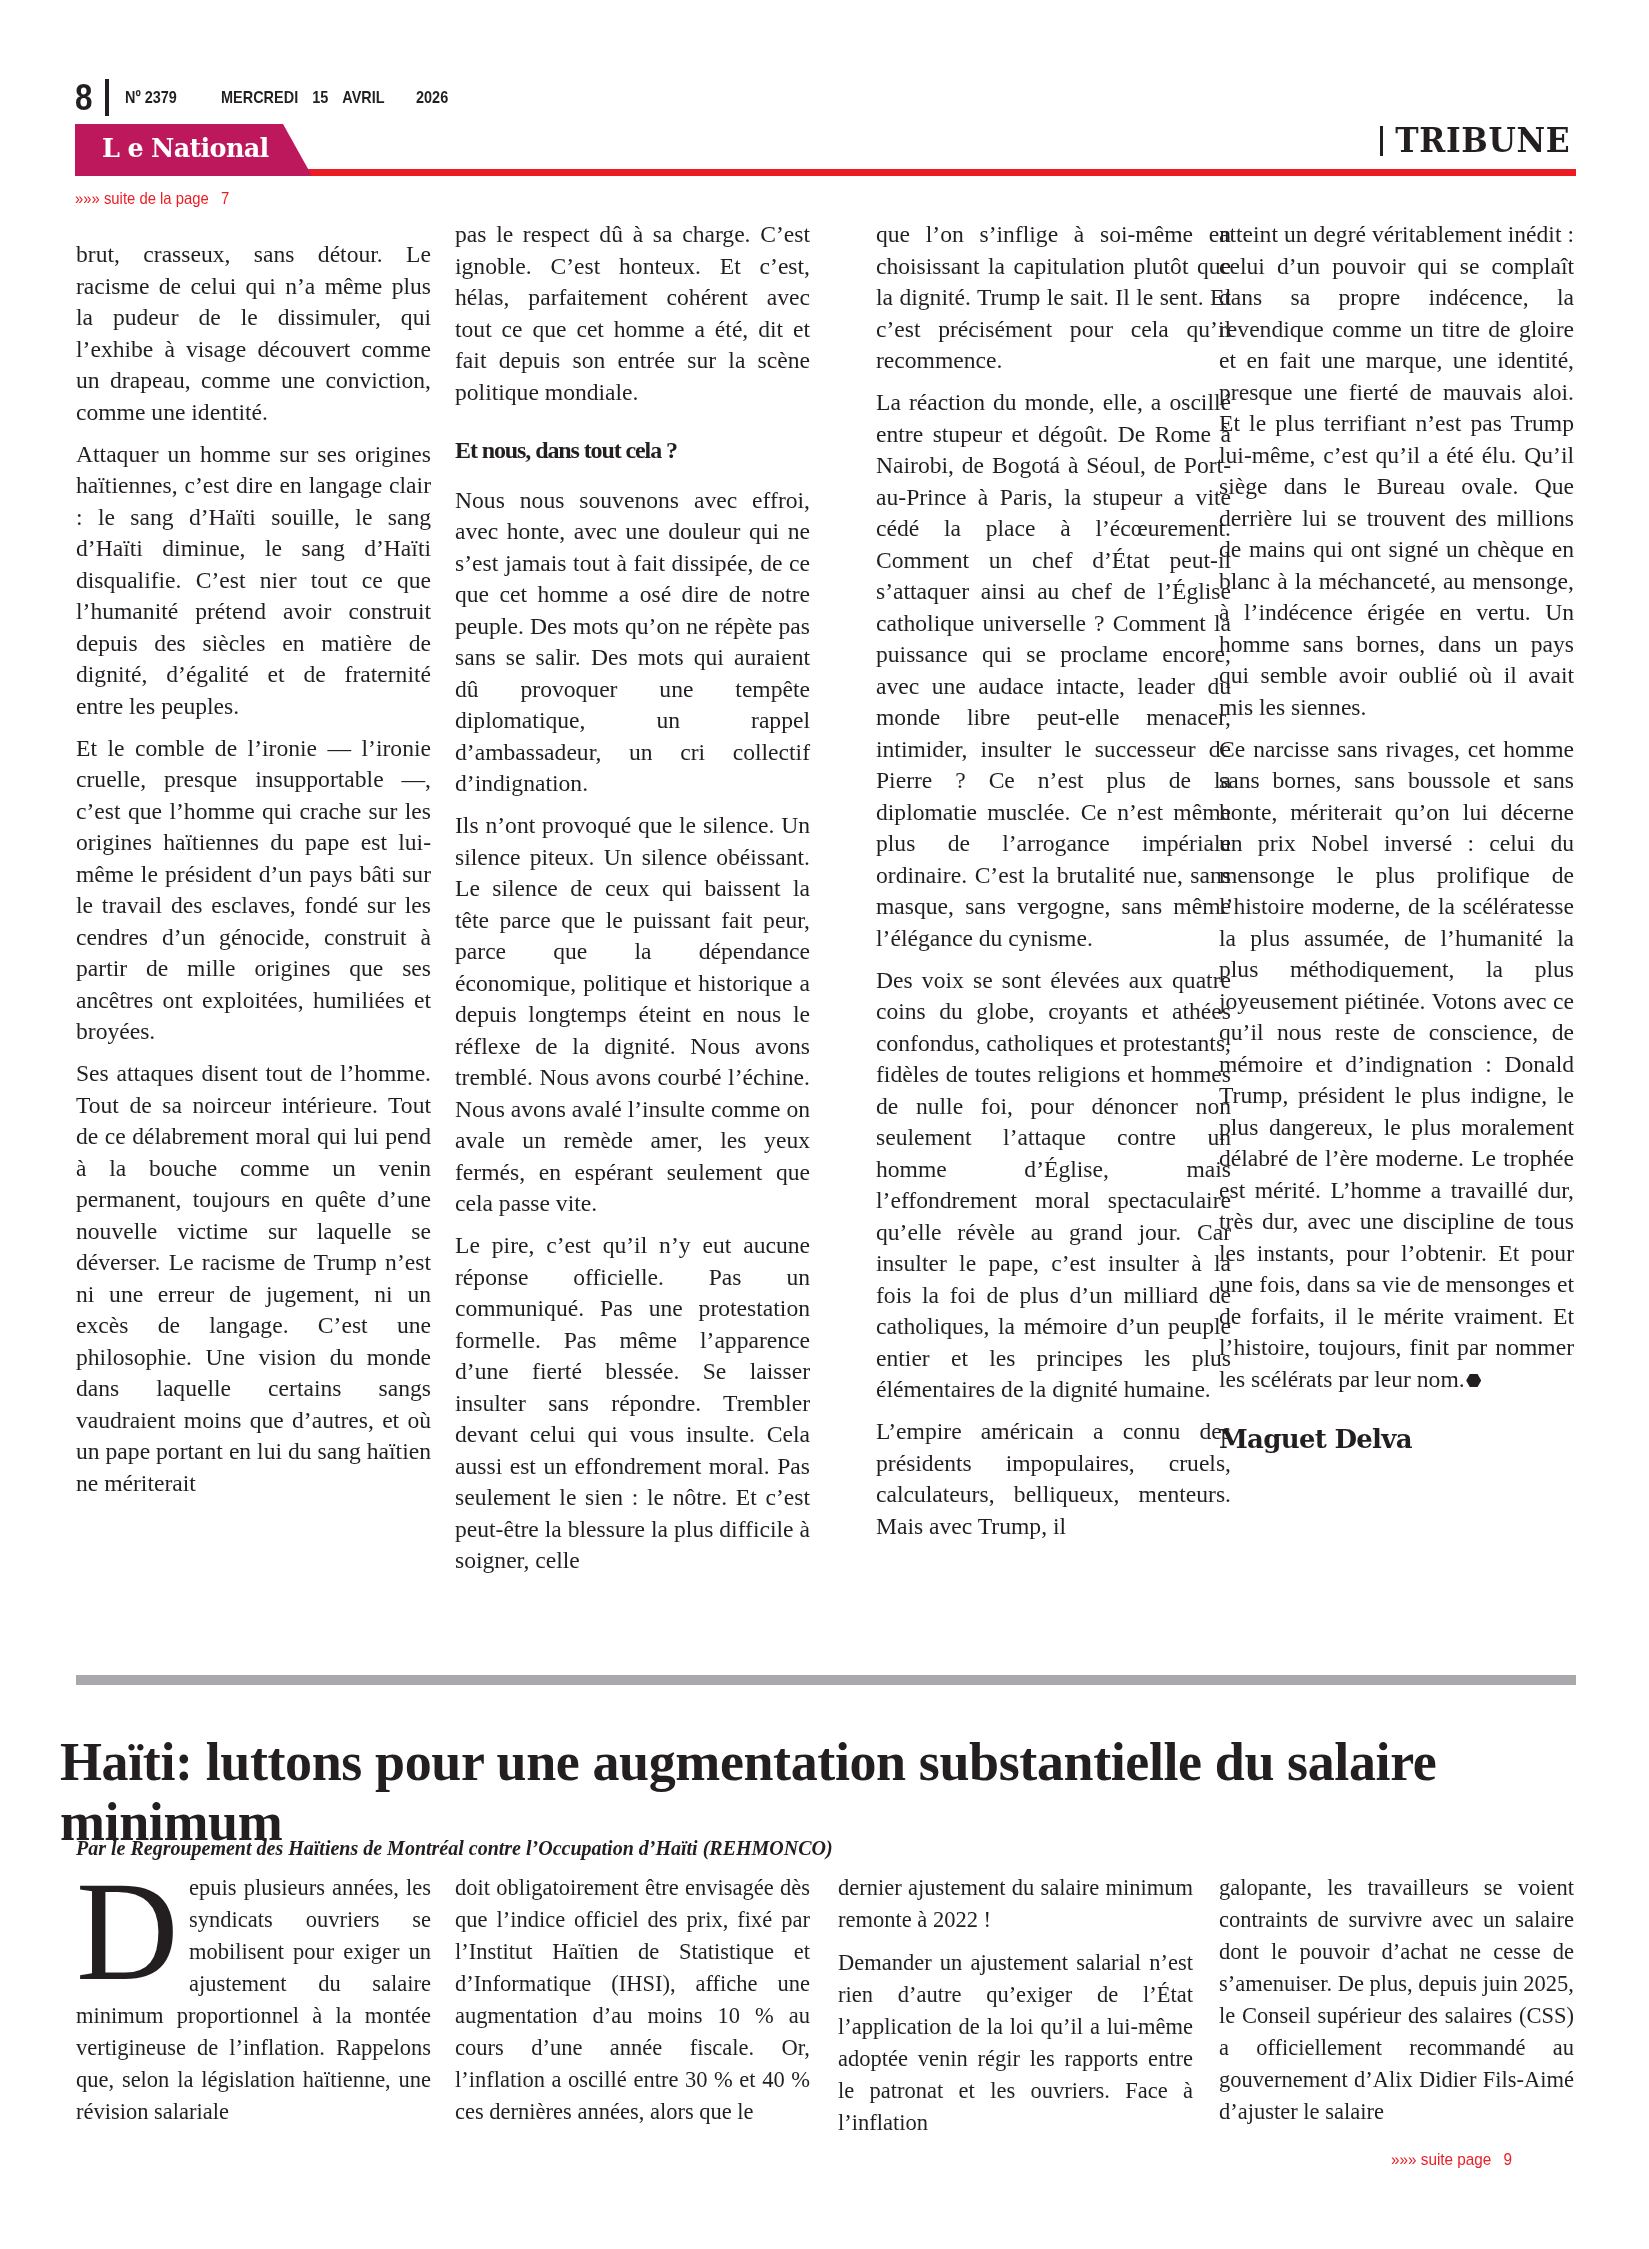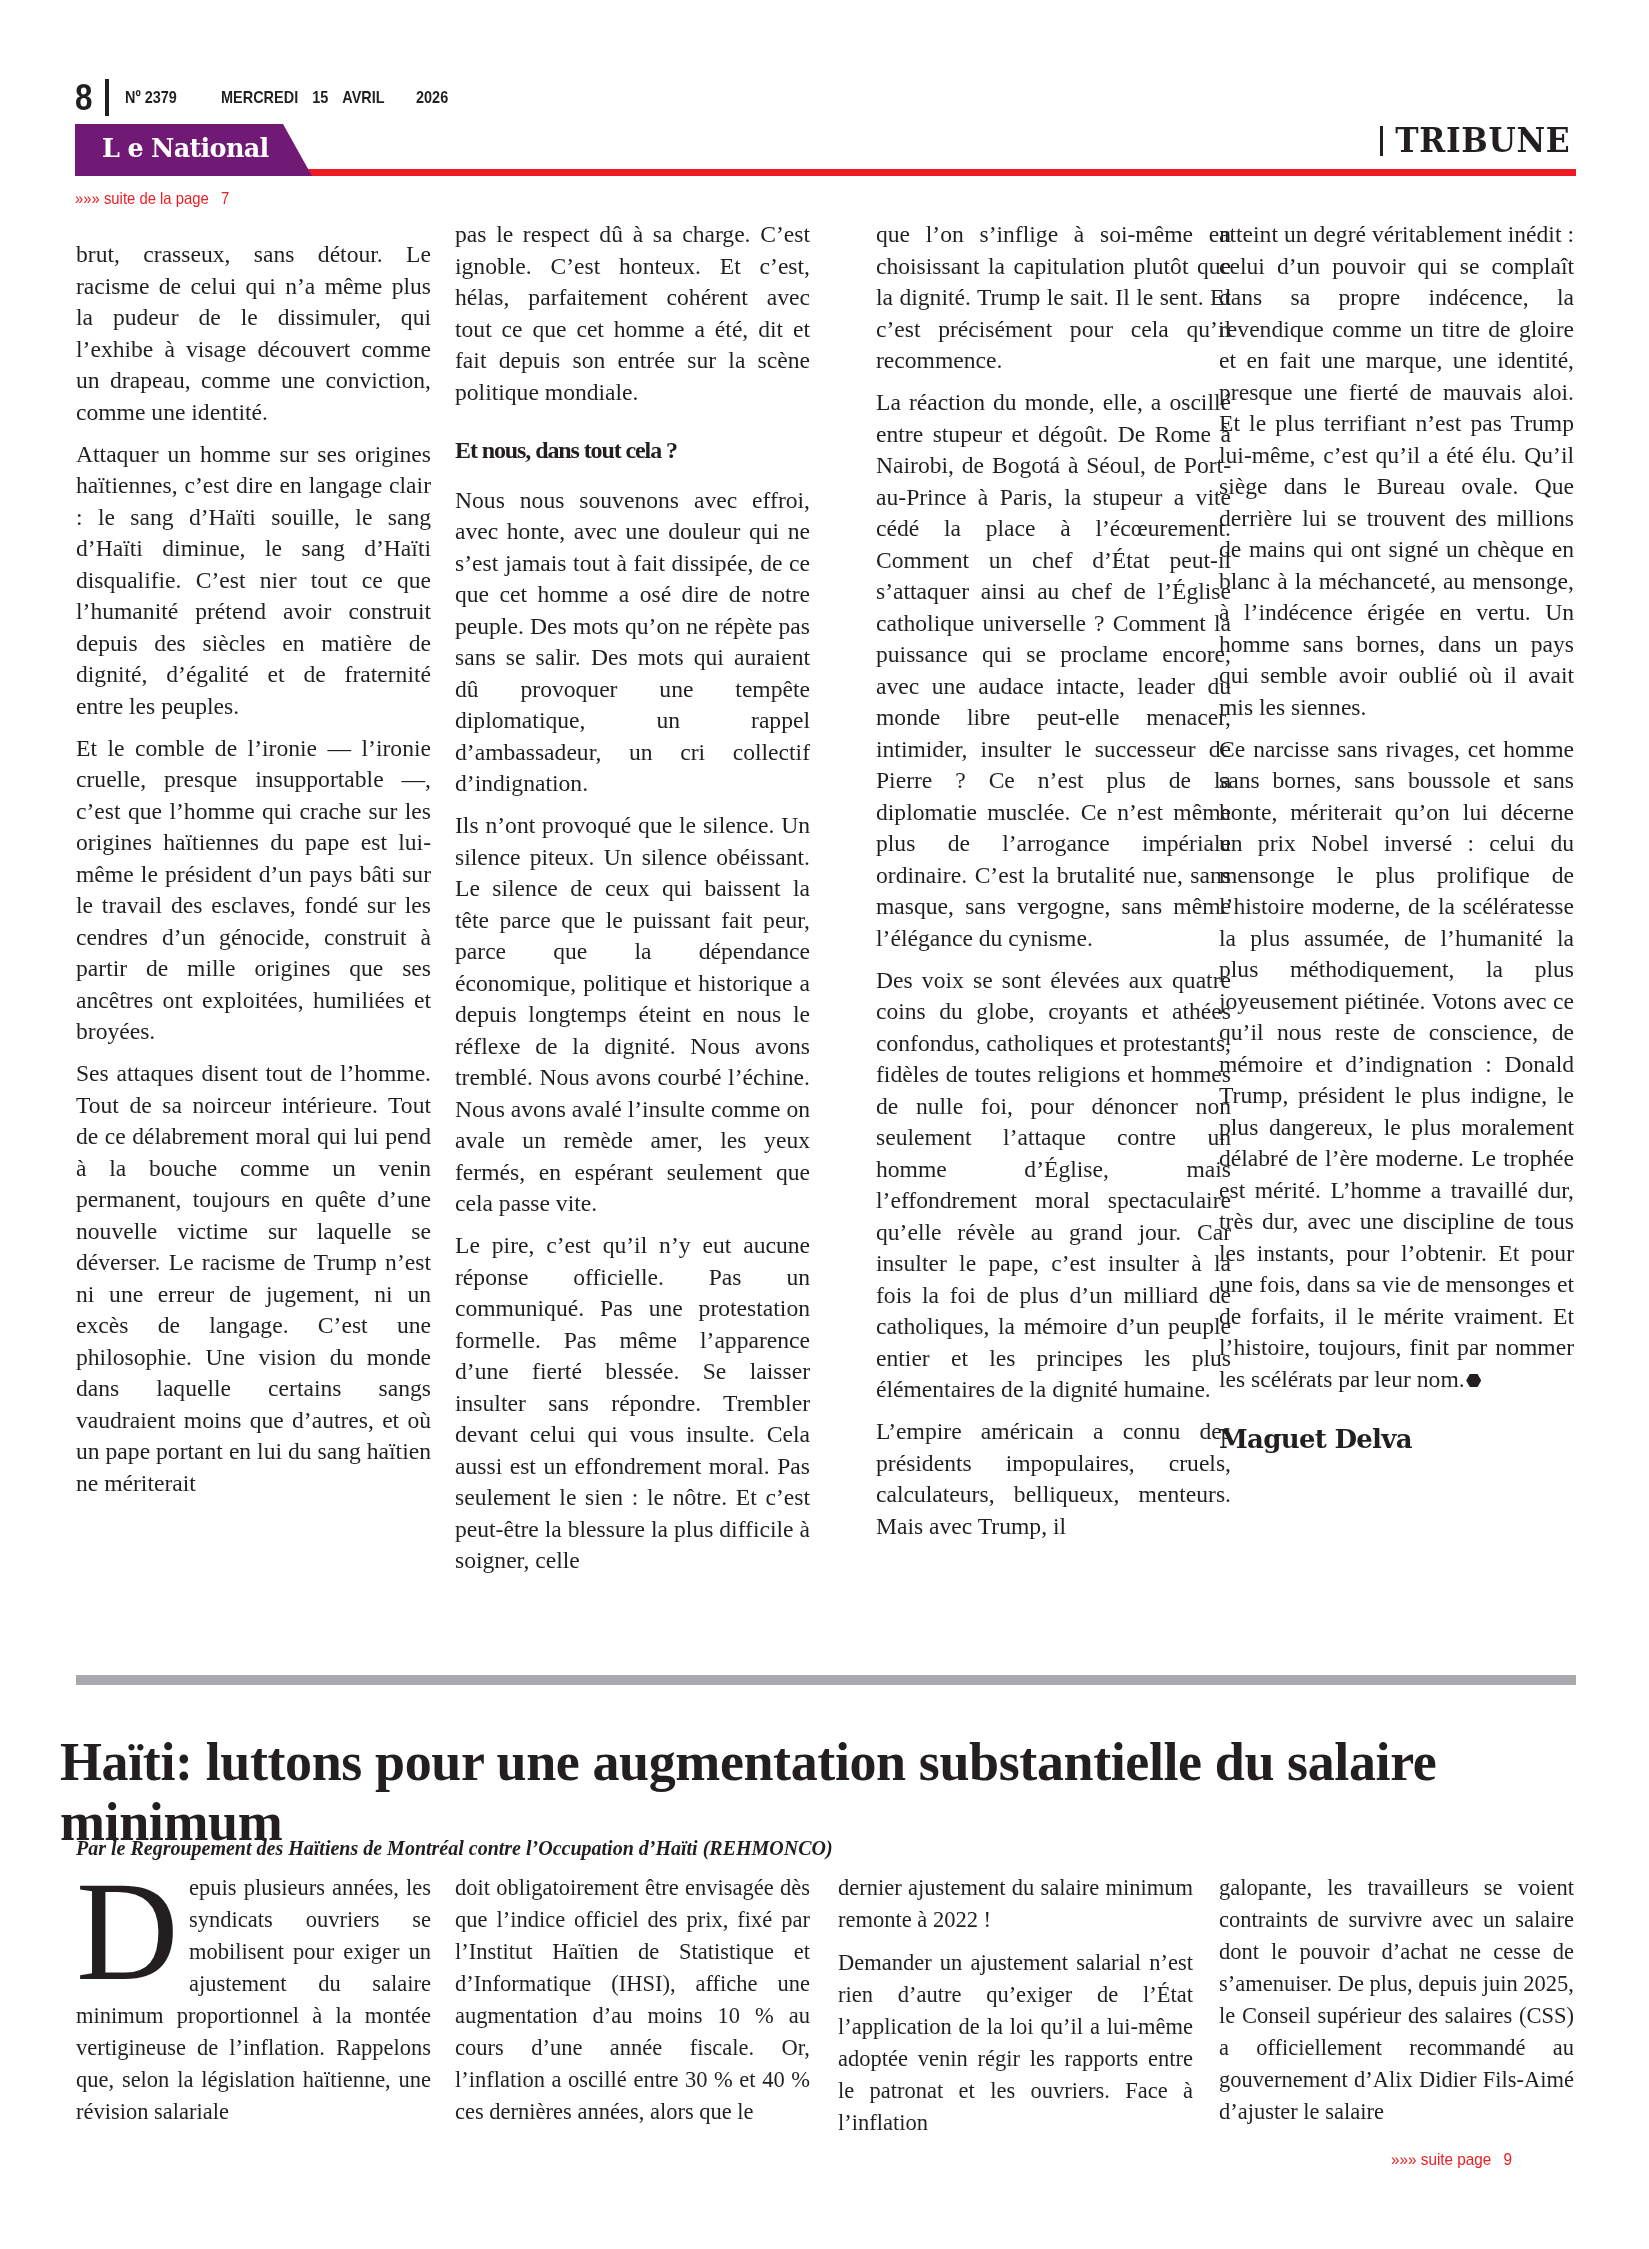--- a/index.html
+++ b/index.html
@@ -11,21 +11,21 @@
   .hdr .vbar { width: 3.7px; height: 37px; background: #231f20; margin: 0 16.5px 0 6px; }
   .hdr .meta { font-family: "Liberation Sans", sans-serif; font-weight: bold; font-size: 17px; transform: scaleX(0.85); transform-origin: left; display: flex; gap: 0; white-space: nowrap; }
   .hdr .meta span { display: inline-block; }
   .hdr .issue { margin-right: 52px; }
   .hdr .day { margin-right: 16.5px; }
   .hdr .dnum { margin-right: 16.5px; }
   .hdr .month { margin-right: 37px; }
 
   .banner { position: absolute; left: 75px; top: 124px; width: 1501px; height: 52px; }
   .banner .redline { position: absolute; left: 0; bottom: 0; width: 100%; height: 7.5px; background: #ed1c24; }
-  .banner .tab { position: absolute; left: 0; top: 0; width: 237px; height: 52px; background: #701a75; clip-path: polygon(0 0, 208px 0, 237px 100%, 0 100%); text-align: center; }
+  .banner .tab { position: absolute; left: 0; top: 0; width: 237px; height: 52px; background: #be185d; clip-path: polygon(0 0, 208px 0, 237px 100%, 0 100%); text-align: center; }
   .banner .tab span { position: absolute; left: 27px; top: 9px; color: #fff; font-family: "DejaVu Serif", serif; font-weight: bold; font-size: 25.5px; letter-spacing: -0.7px; }
   .banner .sep { position: absolute; left: 1305px; top: 2.2px; width: 3px; height: 30px; background: #231f20; }
   .banner .section { position: absolute; right: 6px; top: -3px; font-family: "DejaVu Serif", serif; font-weight: bold; font-size: 33px; letter-spacing: 0.7px; transform: scaleX(0.95); transform-origin: right; }
 
   .suite-top { position: absolute; left: 75px; top: 189px; color: #ed1c24; font-family: "Liberation Sans", sans-serif; font-size: 16.5px; transform: scaleX(0.9); transform-origin: left; }
   .suite-top .num { margin-left: 13.5px; }
 
   
   .col { position: absolute; top: 219px; width: 355px; font-family: "Liberation Serif", serif; font-size: 23.6px; line-height: 31.5px; text-align: justify; hyphens: none; }
   .col p { margin: 0 0 10.5px 0; }

